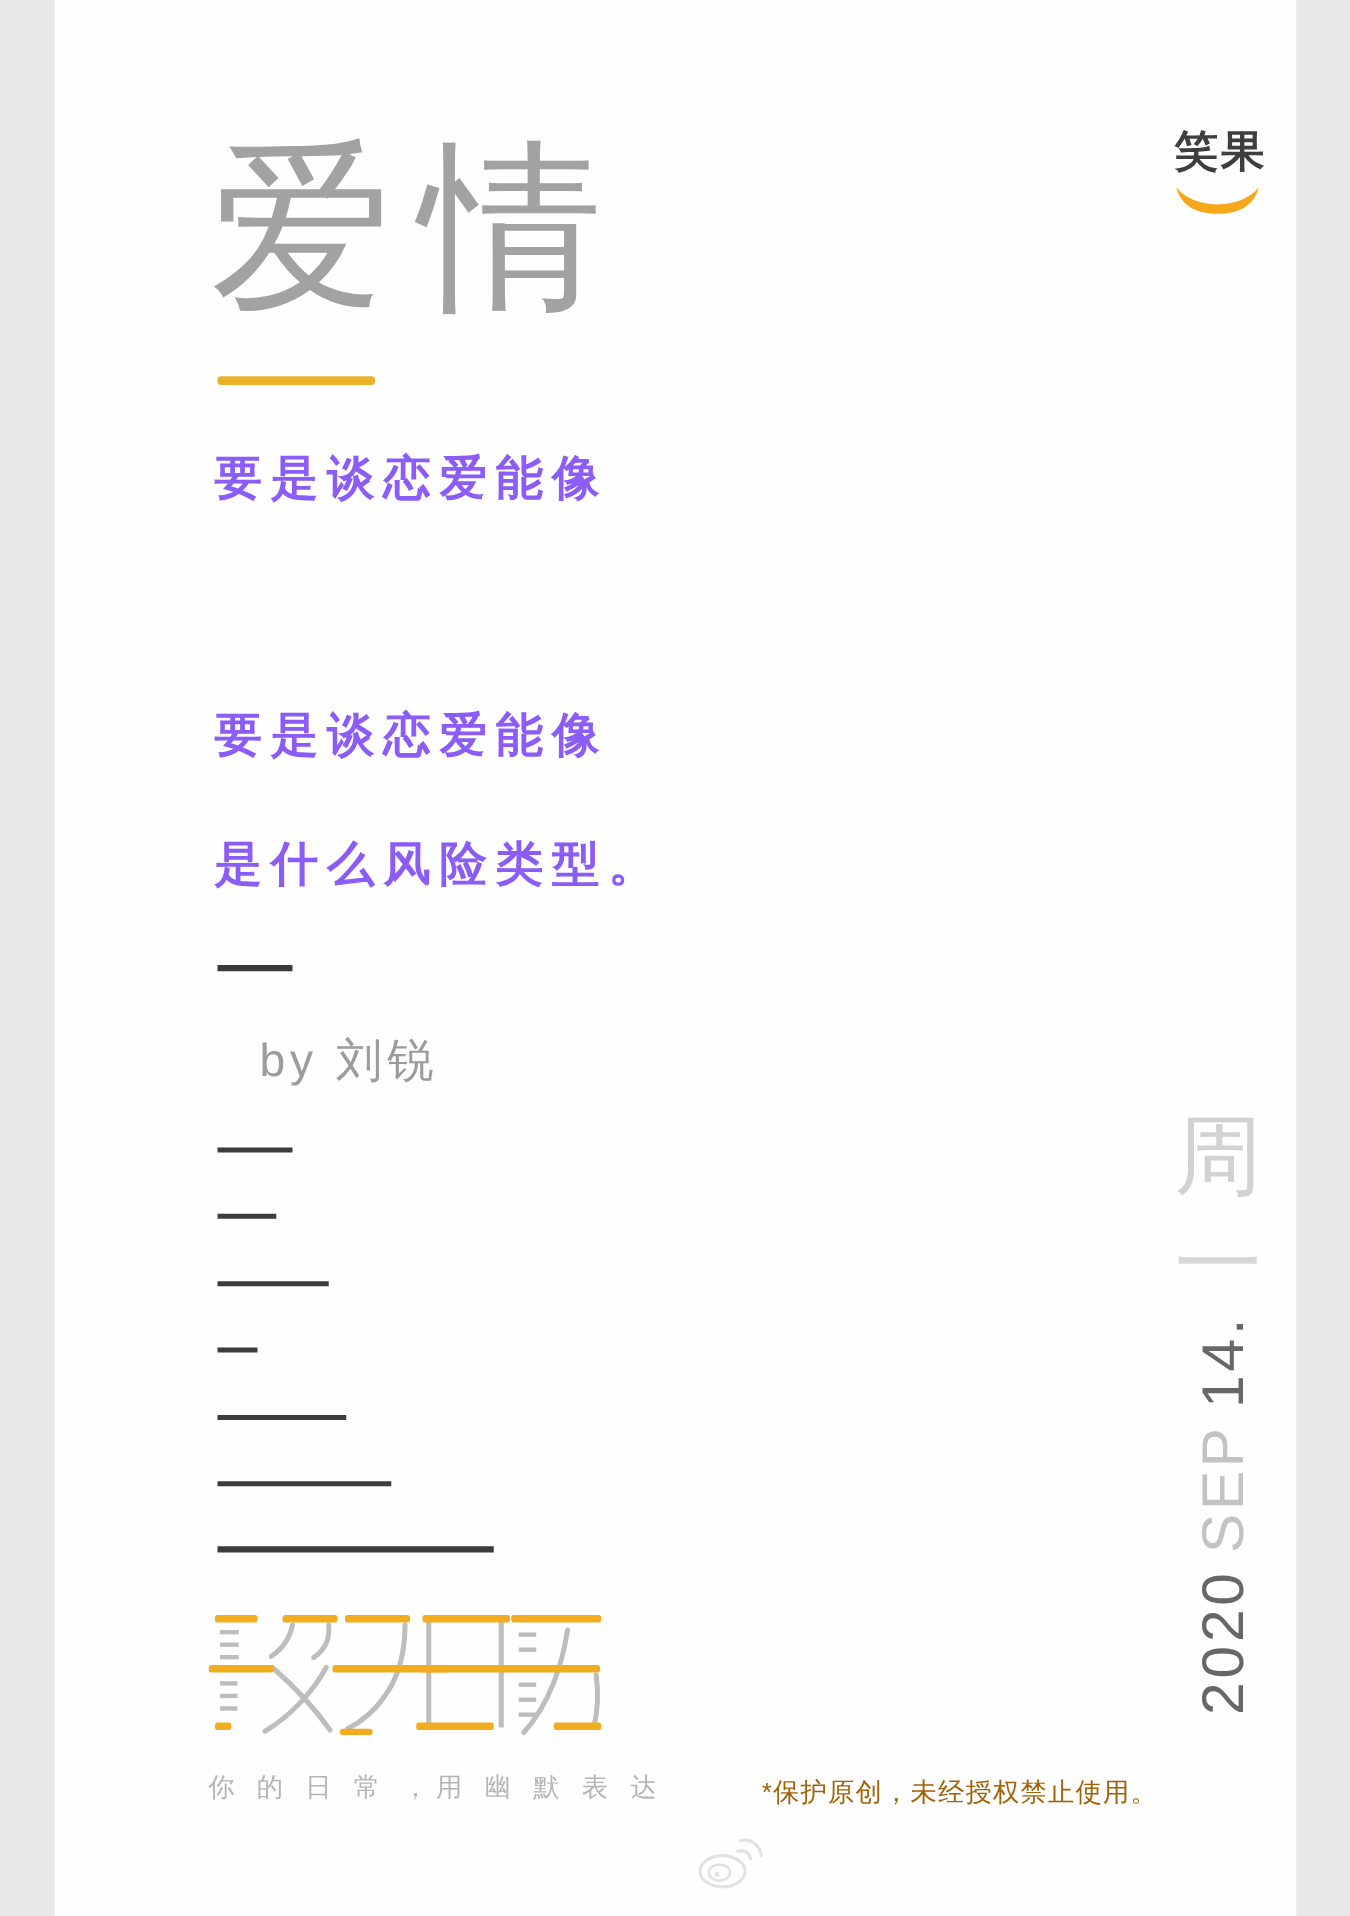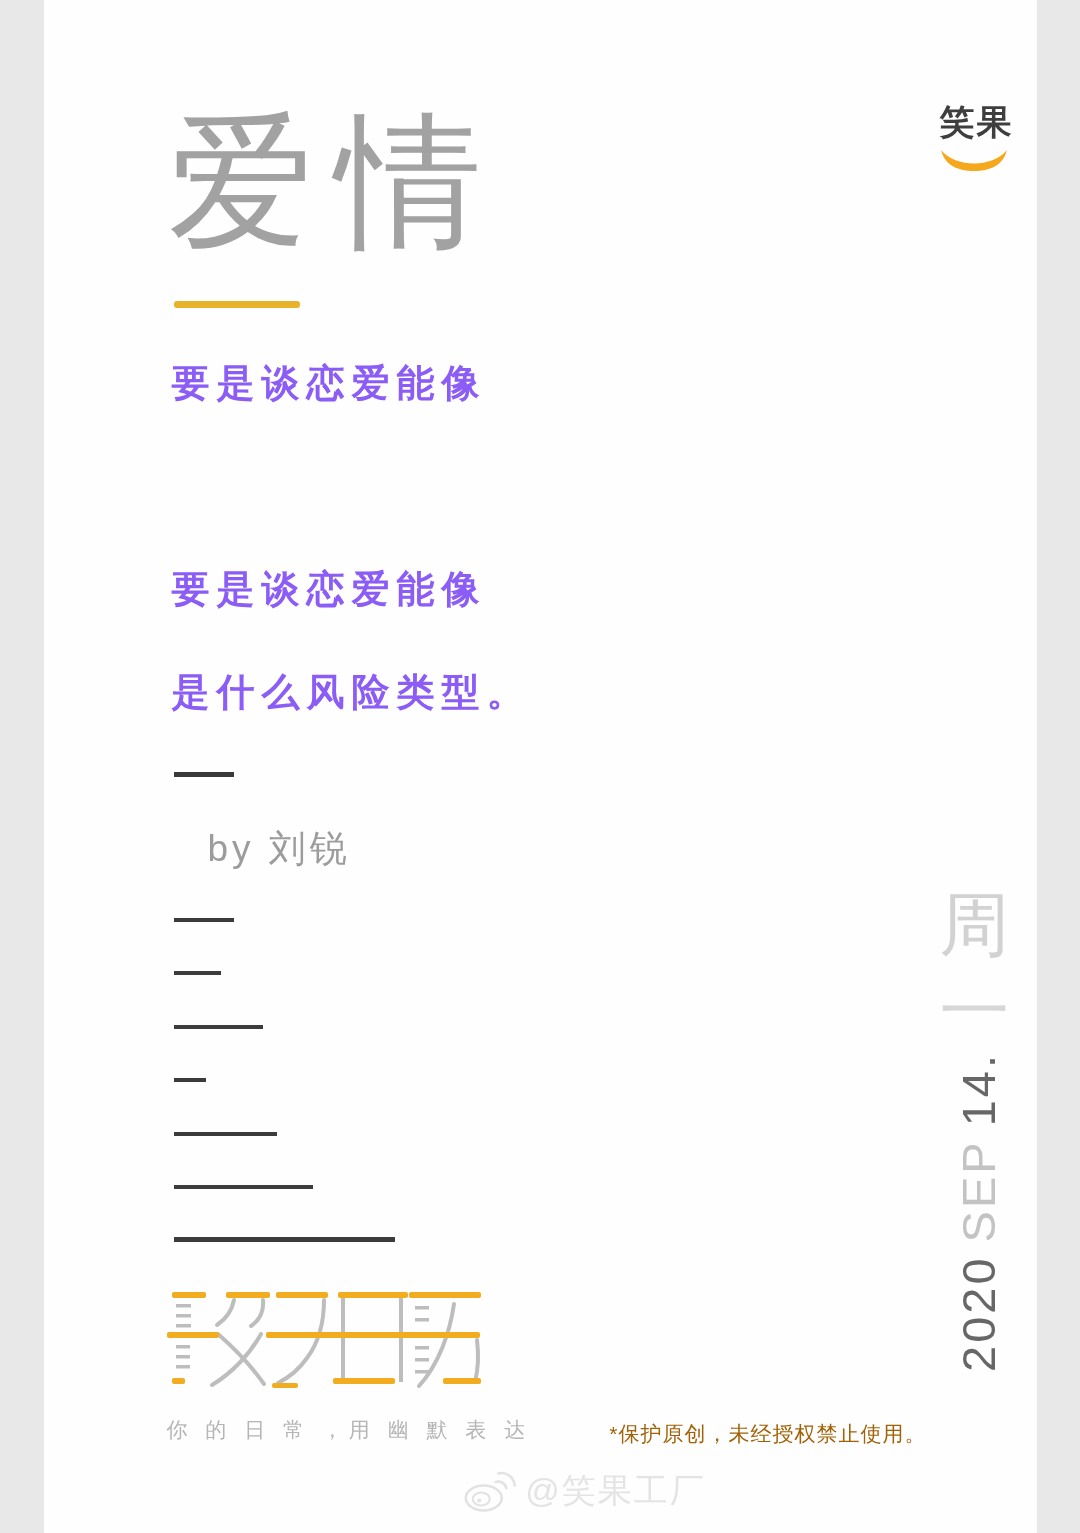--- a/index.html
+++ b/index.html
@@ -185,16 +185,15 @@
   <div class="abs watermark">
     <svg width="56" height="44" viewBox="0 0 56 44">
       <g fill="none" stroke="#E2E2E2" stroke-width="2.5" stroke-linecap="round">
         <ellipse cx="22" cy="29" rx="18" ry="12.5"></ellipse>
         <ellipse cx="19.5" cy="30" rx="8.5" ry="6.5" stroke-width="2"></ellipse>
         <path d="M34 13 C38.5 11.5 43.5 14 44.5 19"></path>
         <path d="M36.5 4.5 C44.5 2.5 52 8 53 16.5"></path>
       </g>
       <circle cx="17.5" cy="31.5" r="2" fill="#E2E2E2"></circle>
     </svg>
-    <span class="watermark-text">@笑果工厂</span>
   </div>
 
 </div>
 
 </body></html>

